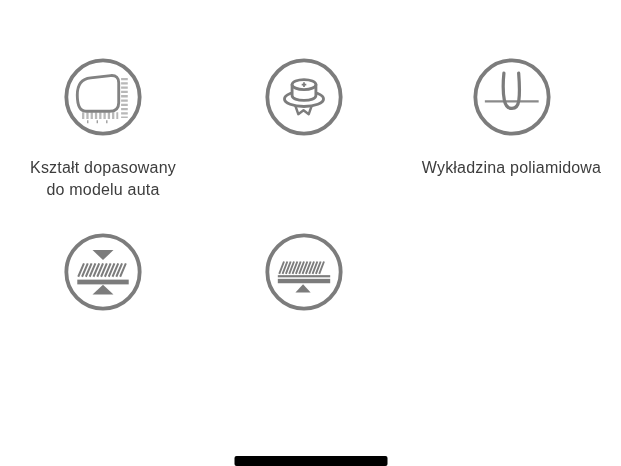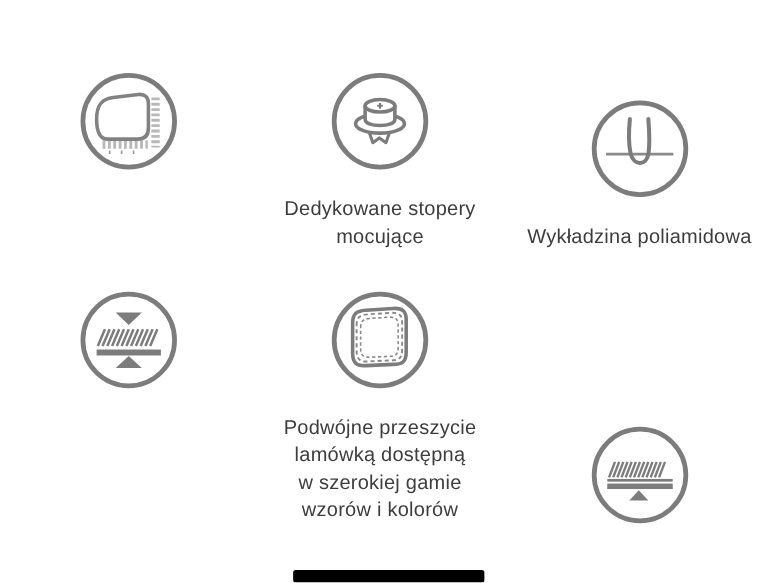--- a/index.html
+++ b/index.html
@@ -16,21 +16,21 @@
     grid-row-gap:31px;
     padding-top:57px;
     width:621px;
   }
   .cell{
     display:flex;
     flex-direction:column;
     align-items:center;
     box-sizing:border-box;
   }
-  .cell.col3{justify-content:flex-end;}
+  .cell.col3{}
   .icon-wrap{
     width:80px;height:80px;
     flex:0 0 80px;
   }
   .icon-wrap svg{display:block;width:80px;height:80px;}
   .caption{
     margin:20px 0 0 0;
     text-align:center;
     white-space:pre-line;
     font-size:16px;
@@ -57,35 +57,35 @@
     <div class="cell">
       <div class="icon-wrap">
         <svg viewBox="0 0 84 84" fill="none">
           <circle cx="42" cy="42" r="38.5" stroke="#7c7c7c" stroke-width="4"></circle>
           <path d="M64.5 22 L64.5 64" stroke="#b8b8b8" stroke-width="7" stroke-dasharray="2.4 2.1"></path>
           <path d="M20 61.5 L58 61.5" stroke="#b8b8b8" stroke-width="7" stroke-dasharray="2.4 2.1"></path>
           <path d="M26 66.5v3M36 66.5v3M46 66.5v3" stroke="#9a9a9a" stroke-width="1.4"></path>
           <path d="M15 40 C15 29 19 23 29 22 L50 19.5 C56 19 58.5 22 58.5 27 L58.5 48 C58.5 54 55 57 49 57 L24 57 C17.5 57 15 50 15 40 Z" stroke="#828282" stroke-width="3"></path>
         </svg>
       </div>
+      <p class="caption">Kształt dopasowany
+do modelu auta</p>
     </div>
 
     <div class="cell">
       <div class="icon-wrap">
         <svg viewBox="0 0 84 84" fill="none">
           <circle cx="42" cy="42" r="38.5" stroke="#7c7c7c" stroke-width="4"></circle>
           <path d="M32.5 50 L36 60 L41.5 56 L47 60 L50.5 50 Z" fill="#ffffff" stroke="#7c7c7c" stroke-width="2.6" stroke-linejoin="round"></path>
           <ellipse cx="42" cy="44" rx="20.5" ry="8" fill="#ffffff" stroke="#7c7c7c" stroke-width="3"></ellipse>
           <path d="M29.5 28.5 L29.5 40.5 C29.5 43.6 35 45.6 42 45.6 C49 45.6 54.5 43.6 54.5 40.5 L54.5 28.5" fill="#ffffff" stroke="#7c7c7c" stroke-width="3"></path>
           <ellipse cx="42" cy="29" rx="12.5" ry="5.3" fill="#ffffff" stroke="#7c7c7c" stroke-width="3"></ellipse>
           <path d="M42 26.6v4.8M39.6 29h4.8" stroke="#7c7c7c" stroke-width="1.8"></path>
         </svg>
       </div>
-      <p class="caption">Dedykowane stopery
-mocujące</p>
     </div>
 
     <div class="cell col3">
       <div class="icon-wrap">
         <svg viewBox="0 0 84 84" fill="none">
           <circle cx="42" cy="42" r="38.5" stroke="#7c7c7c" stroke-width="4"></circle>
           <path d="M13.5 46.5 L70 46.5" stroke="#8a8a8a" stroke-width="2.4"></path>
           <path d="M33.5 17 C32.5 27 32.5 38 34 45.5 C35.2 51.5 38.8 54 42 54 C45.2 54 48.4 51.5 49.2 45.5 C50.2 38 49.8 27 49 17" stroke="#7c7c7c" stroke-width="3.4" stroke-linecap="round"></path>
         </svg>
       </div>
@@ -97,34 +97,20 @@
         <svg viewBox="0 0 84 84" fill="none">
           <circle cx="42" cy="42" r="38.5" stroke="#7c7c7c" stroke-width="4"></circle>
           <polygon points="31,19 53,19 42,29.5" fill="#7c7c7c"></polygon>
           <path d="M16 47l6 -14M20 47l6 -14M24 47l6 -14M28 47l6 -14M32 47l6 -14M36 47l6 -14M40 47l6 -14M44 47l6 -14M48 47l6 -14M52 47l6 -14M56 47l6 -14M60 47l6 -14" stroke="#7c7c7c" stroke-width="2.1"></path>
           <rect x="15" y="50" width="54" height="5" fill="#7c7c7c"></rect>
           <polygon points="31,65.5 53,65.5 42,55.5" fill="#7c7c7c"></polygon>
         </svg>
       </div>
     </div>
 
-    <div class="cell">
-      <div class="icon-wrap">
-        <svg viewBox="0 0 84 84" fill="none">
-          <circle cx="42" cy="42" r="38.5" stroke="#7c7c7c" stroke-width="4"></circle>
-          <path d="M19 28 C19 20 22 17.5 30 17 L53 15.5 C61 15 64 18 64 25 L64 52 C64 60 61 62.5 53 62.5 L30 63.5 C22 64 19 61 19 53 Z" stroke="#7c7c7c" stroke-width="3"></path>
-          <path d="M19 28 C19 20 22 17.5 30 17 L53 15.5 C61 15 64 18 64 25 L64 52 C64 60 61 62.5 53 62.5 L30 63.5 C22 64 19 61 19 53 Z" transform="translate(6.2,6) scale(0.85)" stroke="#8a8a8a" stroke-width="1.9" stroke-dasharray="4 3"></path>
-          <path d="M19 28 C19 20 22 17.5 30 17 L53 15.5 C61 15 64 18 64 25 L64 52 C64 60 61 62.5 53 62.5 L30 63.5 C22 64 19 61 19 53 Z" transform="translate(12.45,12) scale(0.70)" stroke="#8a8a8a" stroke-width="1.9" stroke-dasharray="4 3"></path>
-        </svg>
-      </div>
-      <p class="caption">Podwójne przeszycie
-lamówką dostępną
-w szerokiej gamie
-wzorów i kolorów</p>
-    </div>
 
     <div class="cell col3">
       <div class="icon-wrap">
         <svg viewBox="0 0 84 84" fill="none">
           <circle cx="42" cy="42" r="38.5" stroke="#7c7c7c" stroke-width="4"></circle>
           <path d="M16 44l5 -13M19.5 44l5 -13M23 44l5 -13M26.5 44l5 -13M30 44l5 -13M33.5 44l5 -13M37 44l5 -13M40.5 44l5 -13M44 44l5 -13M47.5 44l5 -13M51 44l5 -13M54.5 44l5 -13M58 44l5 -13" stroke="#7c7c7c" stroke-width="2"></path>
           <rect x="14.5" y="45.3" width="55" height="2.3" fill="#7c7c7c"></rect>
           <rect x="14.5" y="49.2" width="55" height="4.6" fill="#7c7c7c"></rect>
           <polygon points="33,63.5 49,63.5 41,54.8" fill="#7c7c7c"></polygon>
         </svg>

